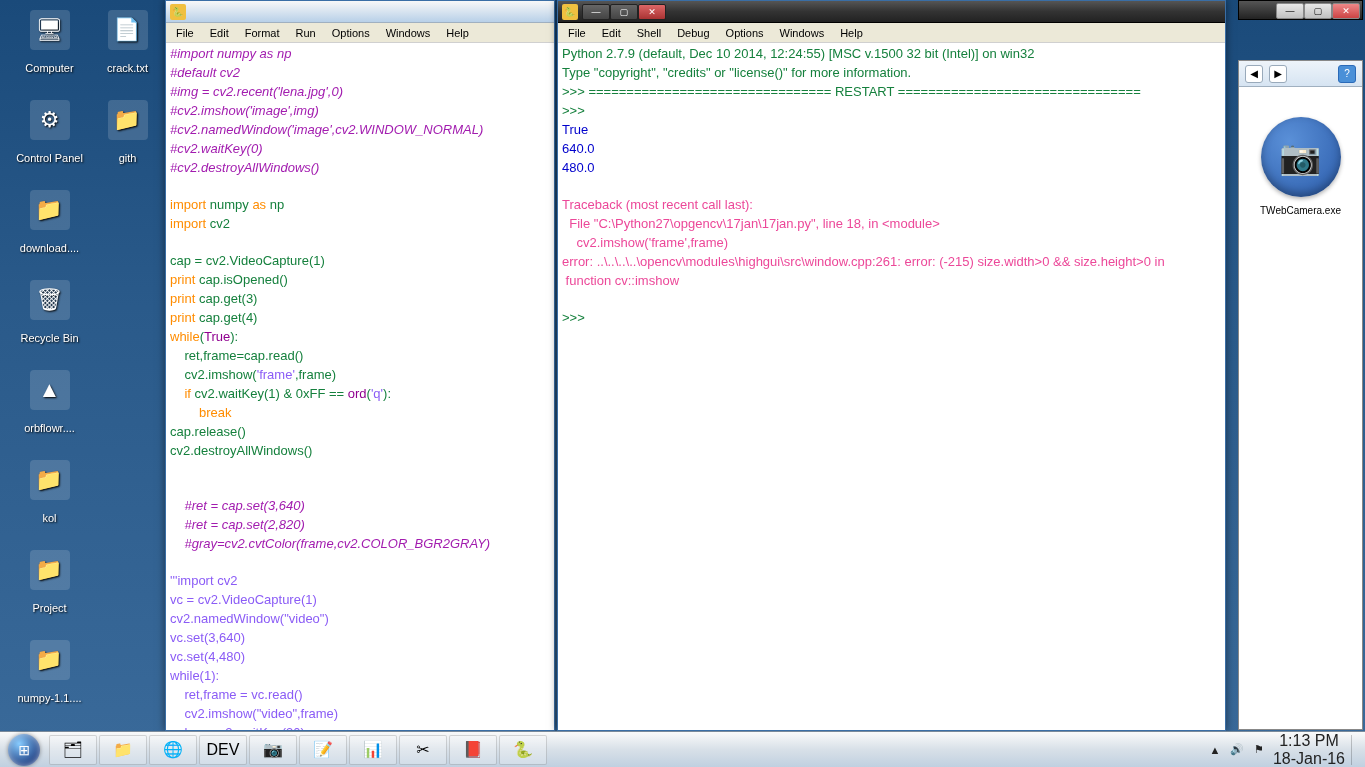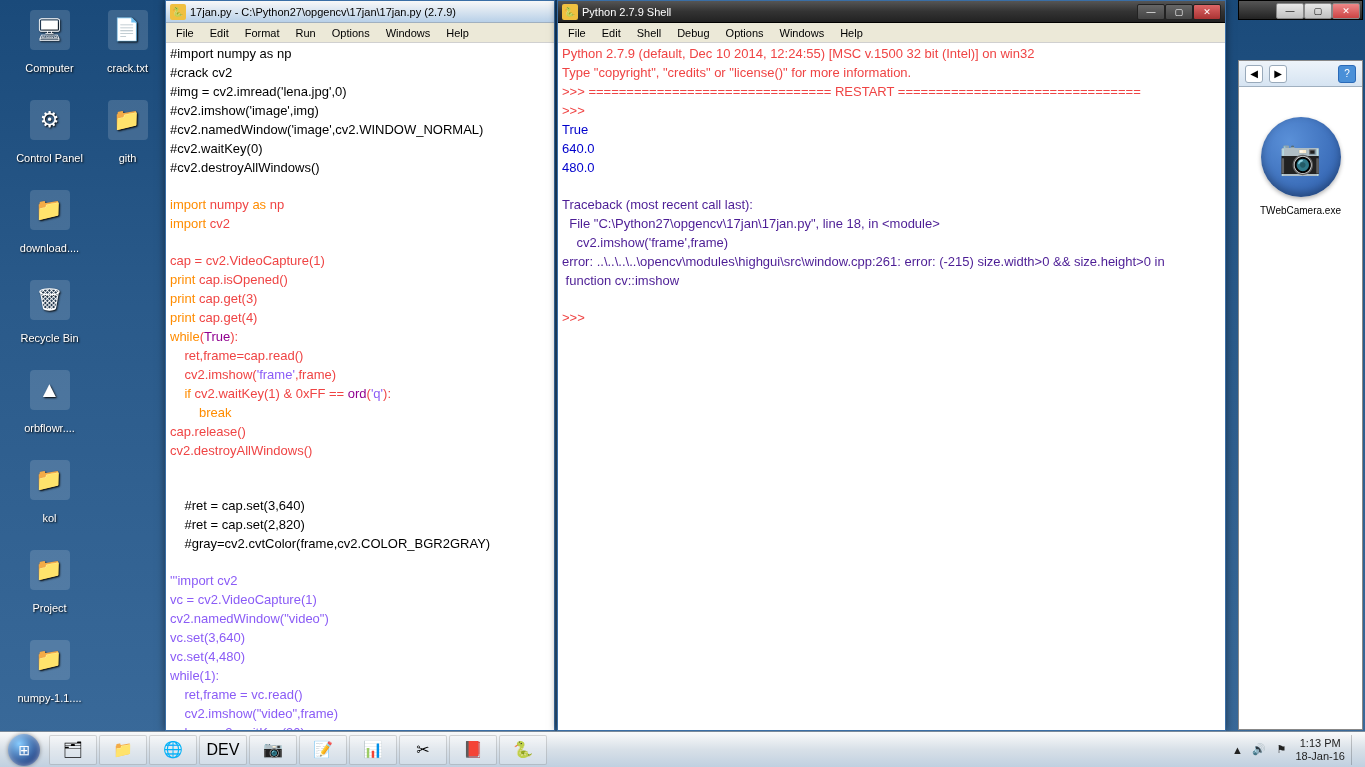--- a/index.html
+++ b/index.html
@@ -15,39 +15,39 @@
   .ttext { flex:1; white-space:nowrap; overflow:hidden; }
   .wbtns { display:flex; gap:0; }
   .wbtn { width:28px; height:16px; background:linear-gradient(180deg,#e8e8e8,#c0c0c0); border:1px solid #888; border-radius:2px; display:flex; align-items:center; justify-content:center; font-size:9px; cursor:pointer; }
   .wbtn.close { background:linear-gradient(180deg,#e88,#c44); color:#fff; }
   .titlebar.dark .wbtn { background:linear-gradient(180deg,#666,#444); color:#fff; border-color:#222; }
   .titlebar.dark .wbtn.close { background:linear-gradient(180deg,#d66,#a33); }
   .menubar { height:20px; background:#ece9d8; display:flex; align-items:center; padding:0 2px; font-size:11px; border-bottom:1px solid #d0d0d0; }
   .menuitem { padding:2px 8px; cursor:pointer; }
   .codearea { flex:1; background:#fff; padding:2px 4px; font-family:"Courier New",monospace; font-size:13px; line-height:18px; overflow:hidden; white-space:pre; }
   .codearea span { display:inline; }
-  .c-comment { color:#000000; }
+  .c-comment { color:#a21caf;font-style:italic; }
   .c-kw { color:#ff8c00; }
   .c-str { color:#8b5cf6; }
   .c-builtin { color:#900090; }
   .c-blue { color:#0000cc; }
-  .c-black { color:#ef4444; }
-  .c-red { color:#4c1d95; }
+  .c-black { color:#15803d; }
+  .c-red { color:#ec4899; }
   .sidepanel { position:absolute; background:#fff; border:1px solid #888; }
   .sidepanel .tb { height:26px; background:linear-gradient(180deg,#eef4fa,#d6e4f2); border-bottom:1px solid #a0b0c0; display:flex; align-items:center; gap:6px; padding:0 6px; }
   .tb-btn { width:18px; height:18px; border:1px solid #9ab; border-radius:3px; background:#fff; display:flex; align-items:center; justify-content:center; font-size:10px; cursor:pointer; }
   .camicon { width:80px; height:80px; margin:20px auto 8px; border-radius:50%; background:radial-gradient(circle at 35% 30%, #5a90d8, #2a5aa8); display:flex; align-items:center; justify-content:center; color:#fff; font-size:34px; box-shadow:inset 0 -4px 8px rgba(0,0,0,0.3), 0 2px 4px rgba(0,0,0,0.3); }
   .camlabel { text-align:center; font-size:10px; color:#000; }
   .taskbar { position:absolute; left:0; right:0; bottom:0; height:36px; background:linear-gradient(180deg,#fafafa 0%,#d8e0e8 50%,#c0d0e0 100%); border-top:1px solid #7a8a9a; display:flex; align-items:center; }
   .start { width:48px; height:36px; display:flex; align-items:center; justify-content:center; cursor:pointer; }
   .orb { width:32px; height:32px; border-radius:50%; background:radial-gradient(circle at 35% 30%,#8cf,#248 70%); box-shadow:inset 0 0 6px rgba(255,255,255,0.6), 0 0 4px rgba(0,0,0,0.4); position:relative; }
   .orb::before { content:"⊞"; position:absolute; inset:0; display:flex; align-items:center; justify-content:center; color:#fff; font-size:14px; }
   .tbtn { width:48px; height:30px; margin:0 1px; border:1px solid rgba(0,0,0,0.15); border-radius:2px; background:rgba(255,255,255,0.25); display:flex; align-items:center; justify-content:center; font-size:16px; cursor:pointer; }
   .tray { margin-left:auto; display:flex; align-items:center; gap:6px; padding:0 6px; font-size:11px; color:#222; }
-  .tray .clk { text-align:center; line-height:1.1; font-size:11px; }
+  .tray .clk { text-align:center; line-height:1.1; font-size:16px; }
   .tray .ti { width:16px; height:16px; display:flex; align-items:center; justify-content:center; font-size:11px; cursor:pointer; }
   .bgwin { position:absolute; background:linear-gradient(180deg,#555,#222); border:1px solid #000; }
   .bgwin .wbtns { position:absolute; right:2px; top:2px; }
 </style>
 </head>
 <body>
 
 <div class="desktop">
 
   <div class="bgwin" style="left:1238px; top:0; width:125px; height:20px;">
@@ -110,34 +110,33 @@
       </div>
       <div class="dicon" style="left: 12px; top: 640px;">
         <div class="ic">📁</div>
         <span class="lbl">numpy-1.1....</span>
       </div>
     </div>
 
   <div class="window" style="left:165px; top:0; width:390px; height:731px;">
     <div class="titlebar">
       <div class="ticon">🐍</div>
-      <div class="ttext">17jan.py - C:\Python27\opgencv\17jan\17jan.py (2.7.9)</div>
     </div>
     <div class="menubar" id="editor-menus">
         <span class="menuitem">File</span>
         <span class="menuitem">Edit</span>
         <span class="menuitem">Format</span>
         <span class="menuitem">Run</span>
         <span class="menuitem">Options</span>
         <span class="menuitem">Windows</span>
         <span class="menuitem">Help</span>
       </div>
     <div class="codearea" id="editor-code"><span class="c-comment">#import numpy as np</span>
-<span class="c-comment">#crack cv2</span>
-<span class="c-comment">#img = cv2.imread('lena.jpg',0)</span>
+<span class="c-comment">#default cv2</span>
+<span class="c-comment">#img = cv2.recent('lena.jpg',0)</span>
 <span class="c-comment">#cv2.imshow('image',img)</span>
 <span class="c-comment">#cv2.namedWindow('image',cv2.WINDOW_NORMAL)</span>
 <span class="c-comment">#cv2.waitKey(0)</span>
 <span class="c-comment">#cv2.destroyAllWindows()</span>
 
 <span class="c-kw">import</span><span class="c-black"> numpy </span><span class="c-kw">as</span><span class="c-black"> np</span>
 <span class="c-kw">import</span><span class="c-black"> cv2</span>
 
 <span class="c-black">cap = cv2.VideoCapture(1)</span>
 <span class="c-kw">print</span><span class="c-black"> cap.isOpened()</span>
@@ -165,21 +164,20 @@
 <span class="c-str">    ret,frame = vc.read()</span>
 <span class="c-str">    cv2.imshow("video",frame)</span>
 <span class="c-str">    key=cv2.waitKey(30)</span>
 
 </div>
   </div>
 
   <div class="window" style="left:557px; top:0; width:669px; height:731px;">
     <div class="titlebar dark">
       <div class="ticon">🐍</div>
-      <div class="ttext">Python 2.7.9 Shell</div>
       <div class="wbtns">
         <div class="wbtn">—</div>
         <div class="wbtn">▢</div>
         <div class="wbtn close">✕</div>
       </div>
     </div>
     <div class="menubar" id="shell-menus">
         <span class="menuitem">File</span>
         <span class="menuitem">Edit</span>
         <span class="menuitem">Shell</span>

